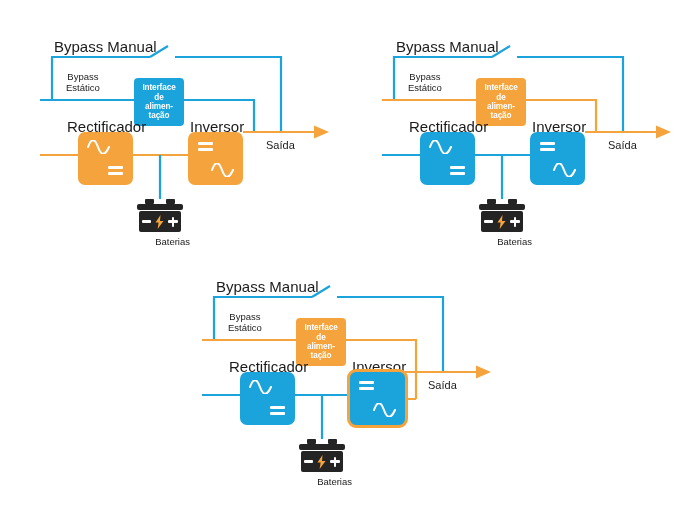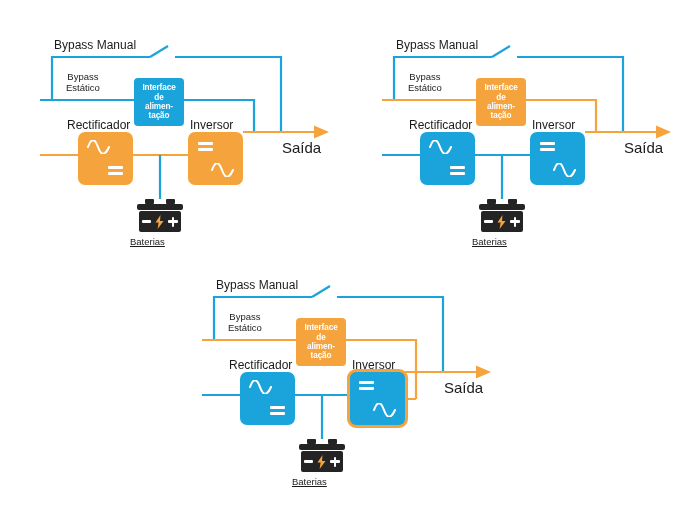--- a/index.html
+++ b/index.html
@@ -36,21 +36,21 @@
     width:15px;height:9px;
   }
   .glyph-dc i{
     display:block;width:15px;height:2.5px;background:#ffffff;border-radius:1px;
   }
   .glyph-dc i+i{margin-top:3.5px;}
 
   
   .blk-label{
     position:absolute;
-    font-size:12px;
+    font-size:15px;
     color:#1b1b1b;
     white-space:nowrap;
   }
 
   
   .iface{
     position:absolute;
     border-radius:4px;
     display:flex;align-items:center;justify-content:center;
     text-align:center;
@@ -60,37 +60,36 @@
     font-size:8.2px;
     font-weight:bold;
     line-height:9.4px;
     letter-spacing:-0.1px;
     display:block;
   }
 
   
   .bp-manual{
     position:absolute;
-    font-size:12px;
+    font-size:15px;
     color:#1b1b1b;
     white-space:nowrap;
   }
   .bp-static{
     position:absolute;
     font-size:9.5px;
     color:#1b1b1b;
     line-height:10.5px;
     text-align:center;
   }
   .saida{
     position:absolute;
-    font-size:15px;
+    font-size:11px;
     color:#1b1b1b;
     white-space:nowrap;
-    margin-left:16px;
   }
 
   
   .battery{
     position:absolute;
     width:46px;height:34px;
   }
   .bat-term{
     position:absolute;top:0;width:9px;height:5px;background:#242424;border-radius:1px;
   }
@@ -103,21 +102,21 @@
     position:absolute;top:12px;left:2px;width:42px;height:21px;background:#242424;border-radius:2px;
     display:flex;align-items:center;justify-content:center;gap:4px;
   }
   .bat-minus{width:9px;height:2.6px;background:#ffffff;border-radius:1px;display:block;}
   .bat-plus{position:relative;width:10px;height:10px;display:block;}
   .bat-plus::before,.bat-plus::after{content:"";position:absolute;background:#ffffff;border-radius:1px;}
   .bat-plus::before{left:0;top:3.7px;width:10px;height:2.6px;}
   .bat-plus::after{top:0;left:3.7px;width:2.6px;height:10px;}
   .bat-label{
     position:absolute;
-    font-size:9.5px;color:#1b1b1b;white-space:nowrap;text-align:left;text-decoration:underline;
+    font-size:9.5px;color:#1b1b1b;white-space:nowrap;text-align:right;
   }
 </style>
 </head>
 <body>
 
 <div class="diagram" id="diagram-1">
 
   <svg class="svg-layer" viewBox="0 0 320 232">
 
     <path d="M22,72 L22,29 L120,29" fill="none" stroke="#1BA3DC" stroke-width="2.2"></path>

